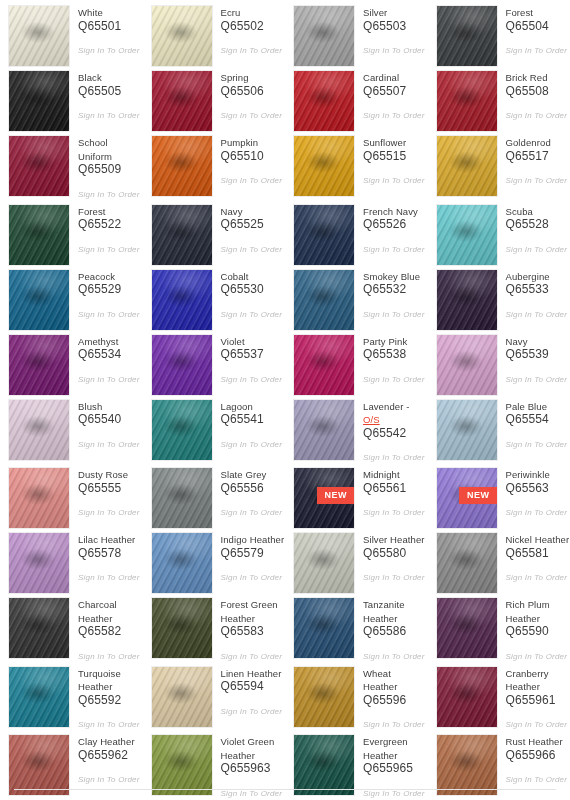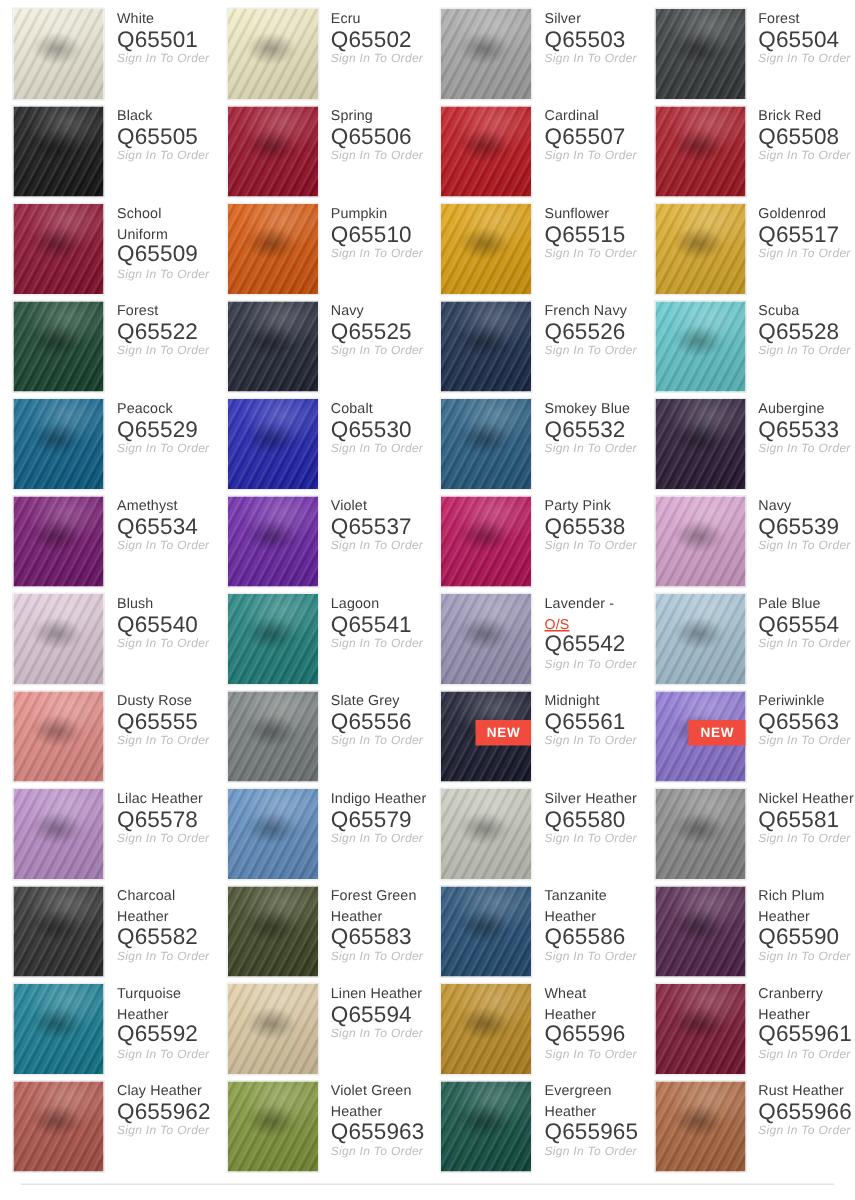--- a/index.html
+++ b/index.html
@@ -87,31 +87,31 @@
     line-height:13.5px;
     font-weight:normal;
     letter-spacing:.1px;
   }
   .os{
     color:#e8402a;
     font-weight:normal;
     text-decoration:underline;
   }
   .sku{
-    font-size:15px;
+    font-size:12px;
     color:#3d3d3d;
     line-height:13.5px;
     letter-spacing:.1px;
   }
   .signin{
     font-size:8px;
     color:#bdbdbd;
     font-style:italic;
     line-height:12px;
-    margin-top:0;
+    margin-top:12px;
     letter-spacing:.2px;
     white-space:nowrap;
   }
   .divider{
     position:absolute;
     left:14px;
     right:14px;
     bottom:10px;
     height:1px;
     background:#e3e3e3;

